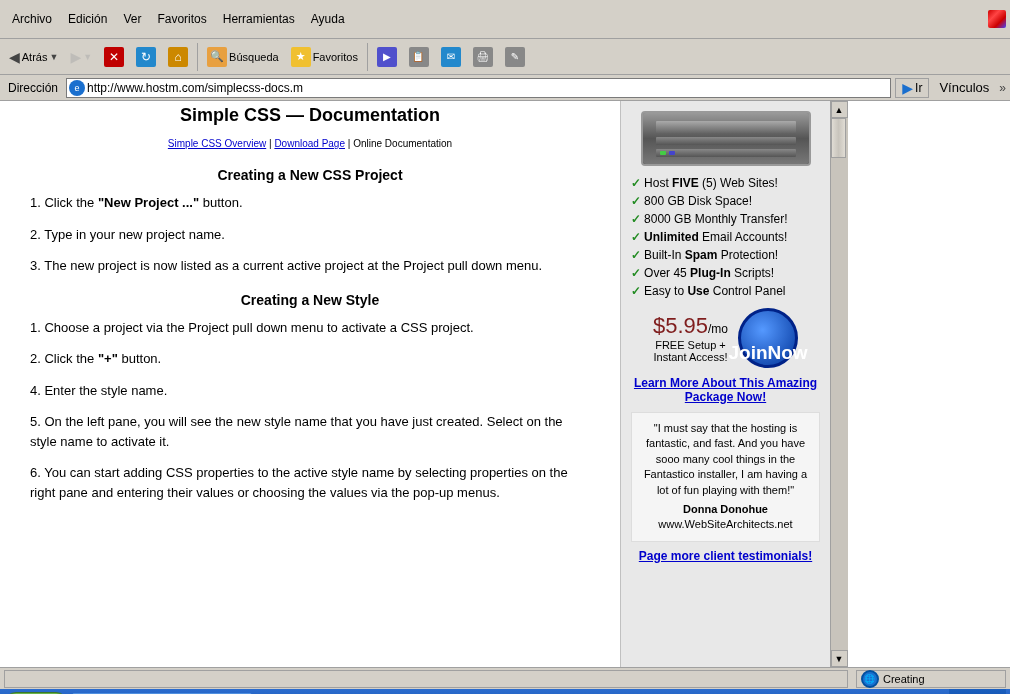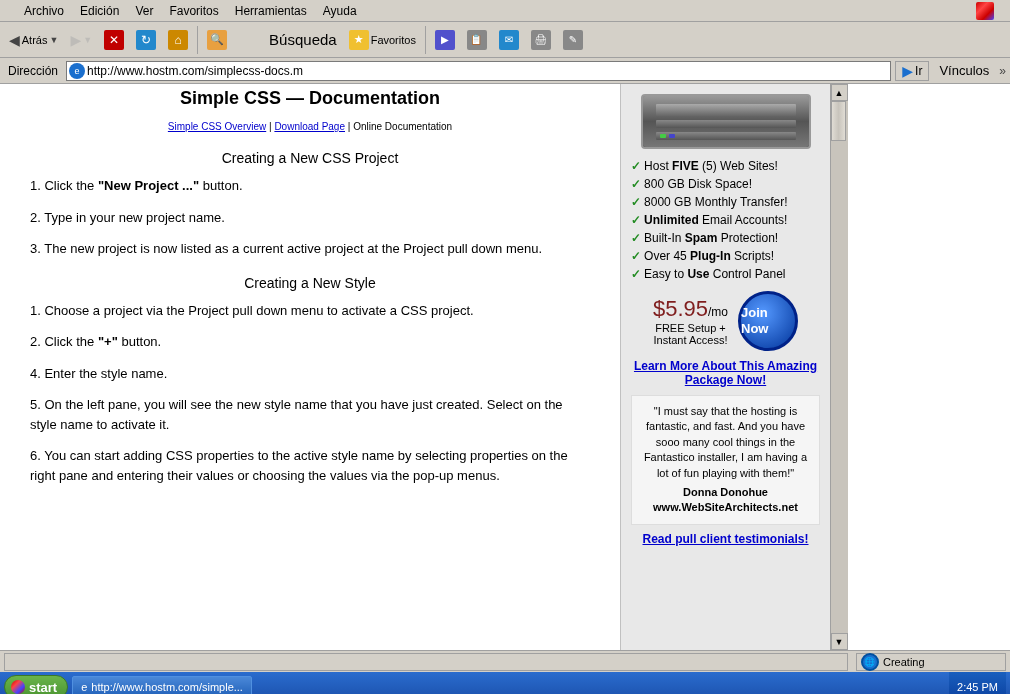--- a/index.html
+++ b/index.html
@@ -1,24 +1,24 @@
 <!DOCTYPE html>
 <html><head>
   <meta charset="utf-8">
   <style>
     * { margin: 0; padding: 0; box-sizing: border-box; }
     body { font-family: Arial, sans-serif; font-size: 13px; background: #d4d0c8; overflow: hidden; }
 
     
     .menu-bar {
       background: #d4d0c8;
-      height: 22px;
-      display: flex;
-      align-items: center;
-      padding: 0 16px;
+      height: 39px;
+      display: flex;
+      align-items: center;
+      padding: 0 4px;
       border-bottom: 1px solid #a0a0a0;
     }
     .menu-item {
       padding: 2px 8px;
       font-size: 12px;
       cursor: pointer;
       color: #000;
     }
 
     
@@ -117,21 +117,21 @@
     }
     .nav-links a {
       color: #0000cc;
       text-decoration: underline;
       cursor: pointer;
     }
     .nav-links span { color: #000; }
 
     .section-title {
       text-align: center;
-      font-weight: normal;
+      font-weight: bold;
       font-size: 14px;
       margin: 16px 0 10px;
       color: #000;
     }
 
     .step-text {
       margin-bottom: 12px;
       font-size: 13px;
       line-height: 1.5;
       color: #000;
@@ -178,24 +178,24 @@
       justify-content: center;
       gap: 10px;
     }
     .price-left { text-align: center; }
 
     .join-btn {
       width: 60px; height: 60px;
       border-radius: 50%;
       background: radial-gradient(circle at 40% 35%, #5599ff, #003399);
       color: white;
-      font-size: 13px;
+      font-size: 19px;
       font-weight: bold;
-      display: flex; flex-direction: column;
-      align-items: flex-start; justify-content: center;
+      display: flex; flex-direction: row;
+      align-items: flex-end; justify-content: center;
       cursor: pointer;
       border: 3px solid #002288;
       line-height: 1.2;
     }
 
     .learn-more {
       text-align: center;
       font-size: 12px;
       margin: 8px 0;
     }
@@ -210,21 +210,21 @@
       background: #f5f5f5;
       border: 1px solid #ddd;
       padding: 8px;
       font-size: 11px;
       text-align: center;
       color: #000;
       line-height: 1.4;
       margin-top: 8px;
     }
     .testimonial .author { font-weight: bold; margin-top: 4px; }
-    .testimonial .website { font-weight: bold; }
+    .testimonial .website { font-weight: normal; }
 
     .read-more-link {
       text-align: center;
       margin-top: 6px;
     }
     .read-more-link a {
       color: #0000cc;
       text-decoration: underline;
       font-size: 12px;
       cursor: pointer;
@@ -371,21 +371,21 @@
     <div class="tb-icon" style="background:#2288cc;font-size:12px;">↻</div>
   </div>
 
   <div class="tb-btn">
     <div class="tb-icon" style="background:#cc8800;font-size:12px;">⌂</div>
   </div>
   <div class="tb-separator"></div>
 
   <div class="tb-btn">
     <div class="tb-icon" style="background:#e8a040;font-size:11px;">🔍</div>
-    <span style="font-size:15px;margin-left:40px;">Búsqueda</span>
+    <span style="font-size:11px;">Búsqueda</span>
   </div>
 
   <div class="tb-btn">
     <div class="tb-icon" style="background:#f0c030;font-size:11px;">★</div>
     <span style="font-size:11px;">Favoritos</span>
   </div>
   <div class="tb-separator"></div>
 
   <div class="tb-btn">
     <div class="tb-icon" style="background:#5050cc;">▶</div>
@@ -513,21 +513,21 @@
 Amazing Package Now!</a>
       </div>
 
       <div class="testimonial">
         <span>"I must say that the hosting is fantastic, and fast. And you have sooo many cool things in the Fantastico installer, I am having a lot of fun playing with them!"</span>
         <div class="author">Donna Donohue</div>
         <div class="website">www.WebSiteArchitects.net</div>
       </div>
 
       <div class="read-more-link">
-        <a>Read pull client testimonials!</a>
+        <a>Page more client testimonials!</a>
       </div>
     </div>
 
     <div class="scrollbar">
       <div class="scroll-btn">▲</div>
       <div class="scroll-track">
         <div class="scroll-thumb"></div>
       </div>
       <div class="scroll-btn">▼</div>
     </div>

